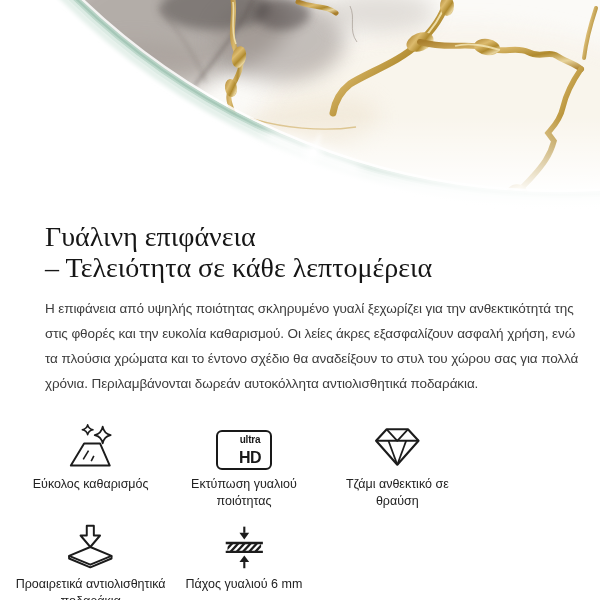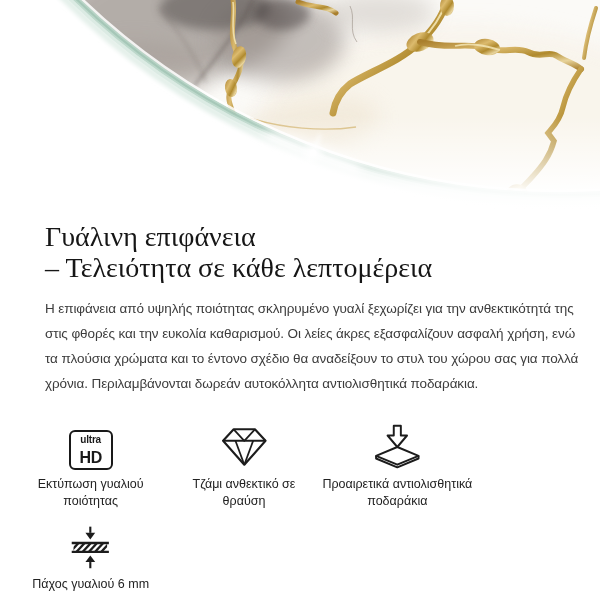--- a/index.html
+++ b/index.html
@@ -29,21 +29,21 @@
   .feature{display:flex;flex-direction:column;align-items:center;}
   .icon-box{height:46px;display:flex;align-items:flex-end;justify-content:center;}
   .icon-box svg{height:46px;width:auto;display:block;}
   .f-label{
     margin-top:6px;font-size:12.5px;line-height:17px;color:#222222;
     text-align:center;white-space:pre-line;
   }
   .uhd-box{
     width:40px;height:36px;border:2.5px solid #191919;border-radius:6px;
     display:flex;flex-direction:column;align-items:center;justify-content:center;
-    box-sizing:content-box;background:#fff;
+    box-sizing:content-box;background:#fff;padding-left:12px;
   }
   .uhd-top{font-size:10px;font-weight:700;line-height:10px;color:#191919;letter-spacing:-0.2px;}
   .uhd-bottom{font-size:16px;font-weight:700;line-height:16px;color:#191919;letter-spacing:-0.5px;margin-top:5px;}
 </style>
 </head>
 <body>
 
 <div class="page">
 
   <div class="hero">
@@ -141,20 +141,32 @@
   <h1 class="heading">Γυάλινη επιφάνεια
 – Τελειότητα σε κάθε λεπτομέρεια</h1>
 
   <p class="para">Η επιφάνεια από υψηλής ποιότητας σκληρυμένο γυαλί ξεχωρίζει για την ανθεκτικότητά της
 στις φθορές και την ευκολία καθαρισμού. Οι λείες άκρες εξασφαλίζουν ασφαλή χρήση, ενώ
 τα πλούσια χρώματα και το έντονο σχέδιο θα αναδείξουν το στυλ του χώρου σας για πολλά
 χρόνια. Περιλαμβάνονται δωρεάν αυτοκόλλητα αντιολισθητικά ποδαράκια.</p>
 
   <div class="features">
 
+    <div class="feature">
+      <div class="icon-box">
+        <svg viewBox="0 0 64 52" fill="none" stroke="#1c1c1c" stroke-width="2.2" stroke-linejoin="round">
+          <path d="M10,47 L54,47 L43,22 L25,22 Z"></path>
+          <path d="M24,40 L30,30" stroke-width="1.8"></path>
+          <path d="M33,42 L36,36" stroke-width="1.8"></path>
+          <path d="M46,3 Q47.5,11 55,12.5 Q47.5,14 46,22 Q44.5,14 37,12.5 Q44.5,11 46,3 Z" fill="#ffffff" stroke-width="2"></path>
+          <path d="M29,1 Q30,5.5 35,6.5 Q30,7.5 29,12 Q28,7.5 23,6.5 Q28,5.5 29,1 Z" fill="#ffffff" stroke-width="1.8"></path>
+        </svg>
+      </div>
+      <div class="f-label">Εύκολος καθαρισμός</div>
+    </div>
 
     <div class="feature">
       <div class="icon-box">
         <div class="uhd-box">
           <span class="uhd-top">ultra</span>
           <span class="uhd-bottom">HD</span>
         </div>
       </div>
       <div class="f-label">Εκτύπωση γυαλιού ποιότητας</div>
     </div>

